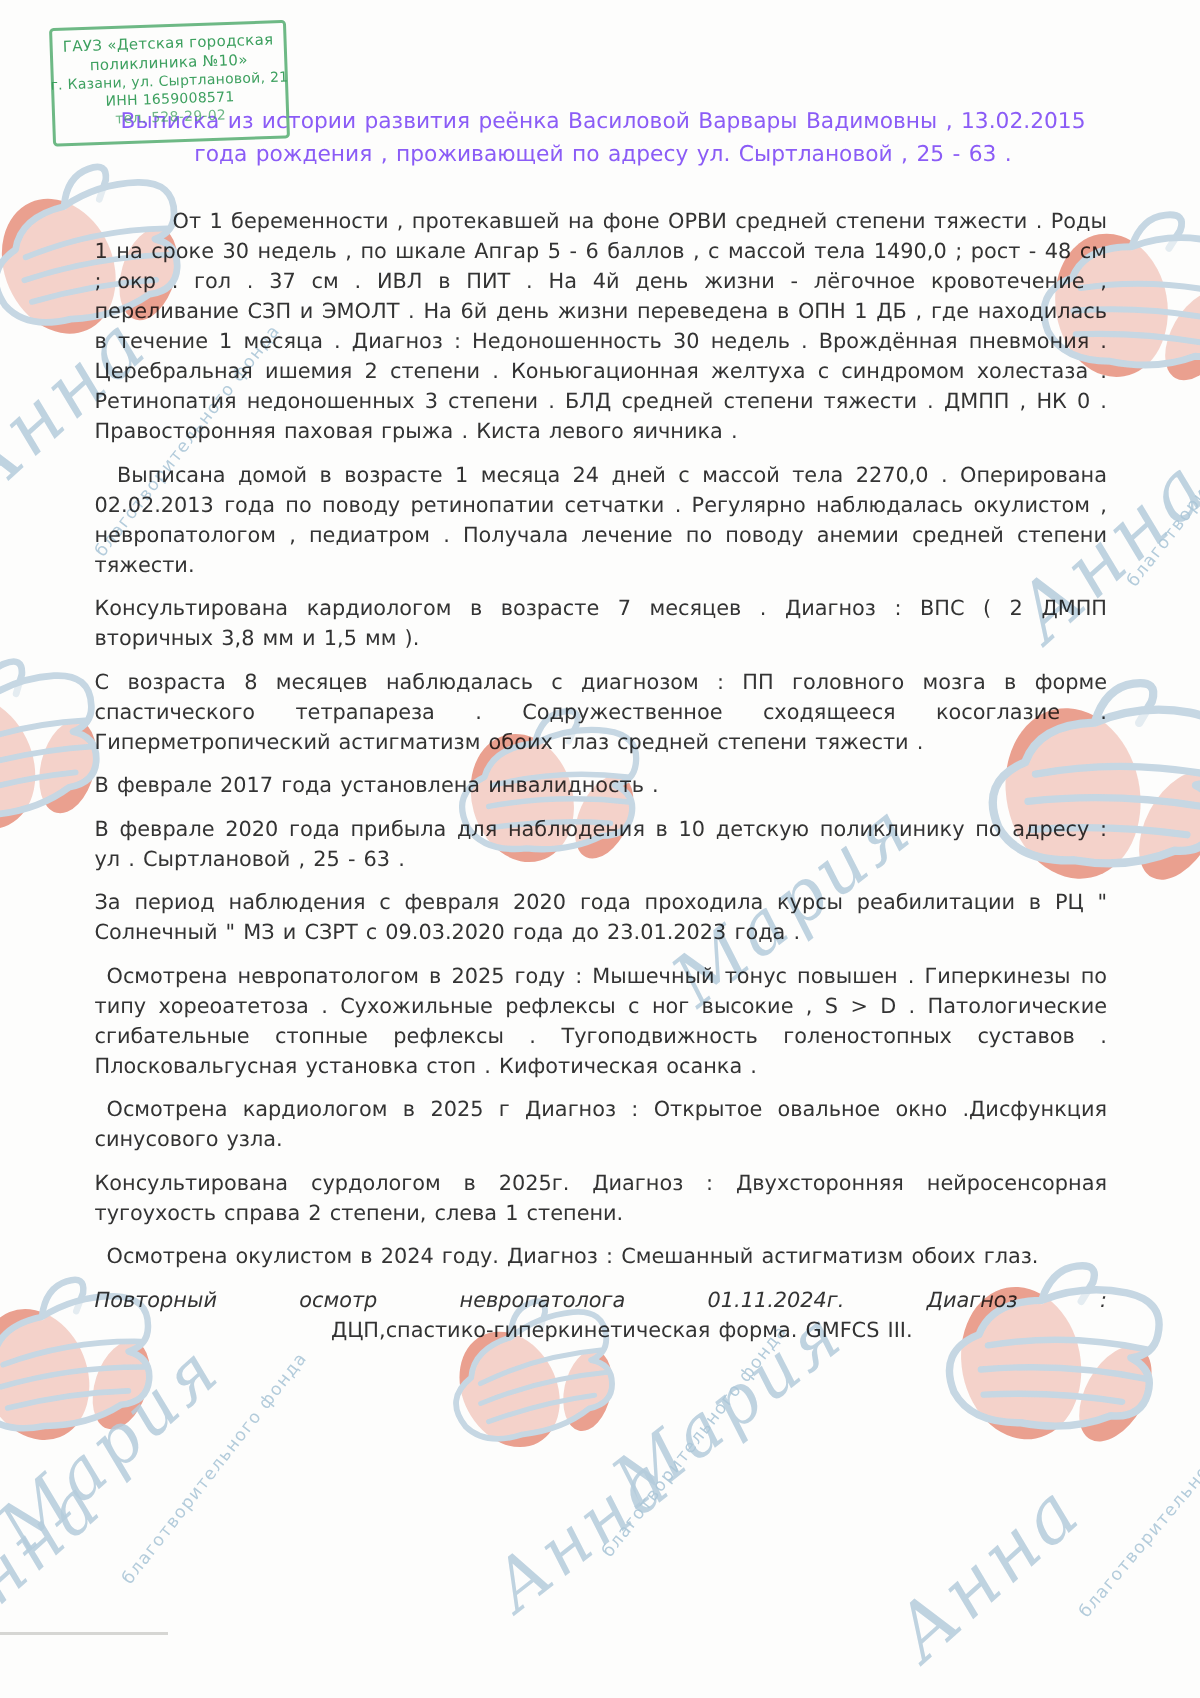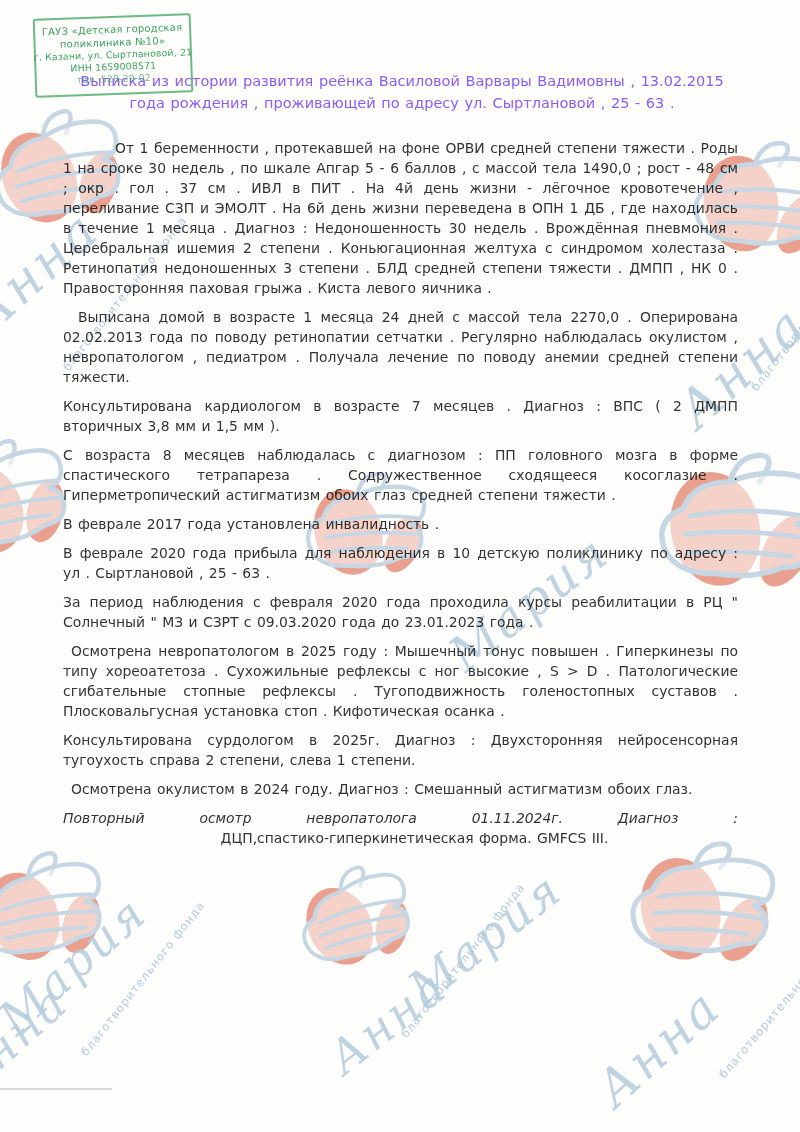--- a/index.html
+++ b/index.html
@@ -131,20 +131,21 @@
 
   <div class="doc-body">
     <p class="ind-lg">От 1 беременности , протекавшей на фоне ОРВИ средней степени тяжести .   Роды 1 на сроке 30 недель , по шкале Апгар 5 - 6 баллов , с массой тела 1490,0 ; рост - 48 см ; окр . гол . 37 см .   ИВЛ в ПИТ . На 4й день жизни - лёгочное кровотечение , переливание СЗП и ЭМОЛТ . На 6й день жизни переведена в ОПН 1 ДБ , где находилась в течение 1 месяца . Диагноз : Недоношенность 30 недель . Врождённая пневмония . Церебральная ишемия 2 степени . Коньюгационная желтуха с синдромом холестаза . Ретинопатия недоношенных 3 степени .  БЛД средней степени тяжести . ДМПП , НК 0 . Правосторонняя паховая грыжа . Киста левого яичника .</p>
     <p class="ind-sm">Выписана домой в возрасте 1 месяца 24 дней с массой тела 2270,0 . Оперирована 02.02.2013 года по поводу ретинопатии сетчатки . Регулярно наблюдалась окулистом , невропатологом , педиатром . Получала лечение по поводу анемии средней степени тяжести.</p>
     <p>Консультирована кардиологом в возрасте 7 месяцев . Диагноз : ВПС ( 2 ДМПП вторичных 3,8 мм и 1,5 мм ).</p>
     <p>С возраста 8 месяцев наблюдалась с диагнозом : ПП головного мозга в форме спастического тетрапареза . Содружественное сходящееся косоглазие . Гиперметропический астигматизм обоих глаз средней степени тяжести .</p>
     <p>В феврале 2017 года установлена инвалидность .</p>
     <p>В феврале 2020 года прибыла для наблюдения в 10 детскую поликлинику по адресу : ул . Сыртлановой , 25 - 63 .</p>
     <p>За период наблюдения с февраля 2020 года проходила курсы реабилитации в РЦ " Солнечный " МЗ и СЗРТ с 09.03.2020 года до 23.01.2023 года .</p>
     <p class="ind-xs">Осмотрена невропатологом в 2025 году : Мышечный тонус повышен . Гиперкинезы по типу хореоатетоза . Сухожильные рефлексы с ног высокие ,  S &gt; D .  Патологические сгибательные стопные рефлексы .  Тугоподвижность голеностопных суставов . Плосковальгусная установка стоп . Кифотическая осанка .</p>
+    <p class="ind-xs">Осмотрена кардиологом в 2025 г Диагноз : Открытое овальное окно .Дисфункция синусового узла.</p>
     <p>Консультирована сурдологом в 2025г. Диагноз : Двухсторонняя нейросенсорная тугоухость справа 2 степени, слева 1 степени.</p>
     <p class="ind-xs">Осмотрена окулистом в 2024 году. Диагноз : Смешанный астигматизм обоих глаз.</p>
     <p>
       <span class="spread-line">Повторный осмотр невропатолога 01.11.2024г. Диагноз :</span>
       <span class="plain-line">ДЦП,спастико-гиперкинетическая форма. GMFCS III.</span>
     </p>
   </div>
 
 </div>
 

